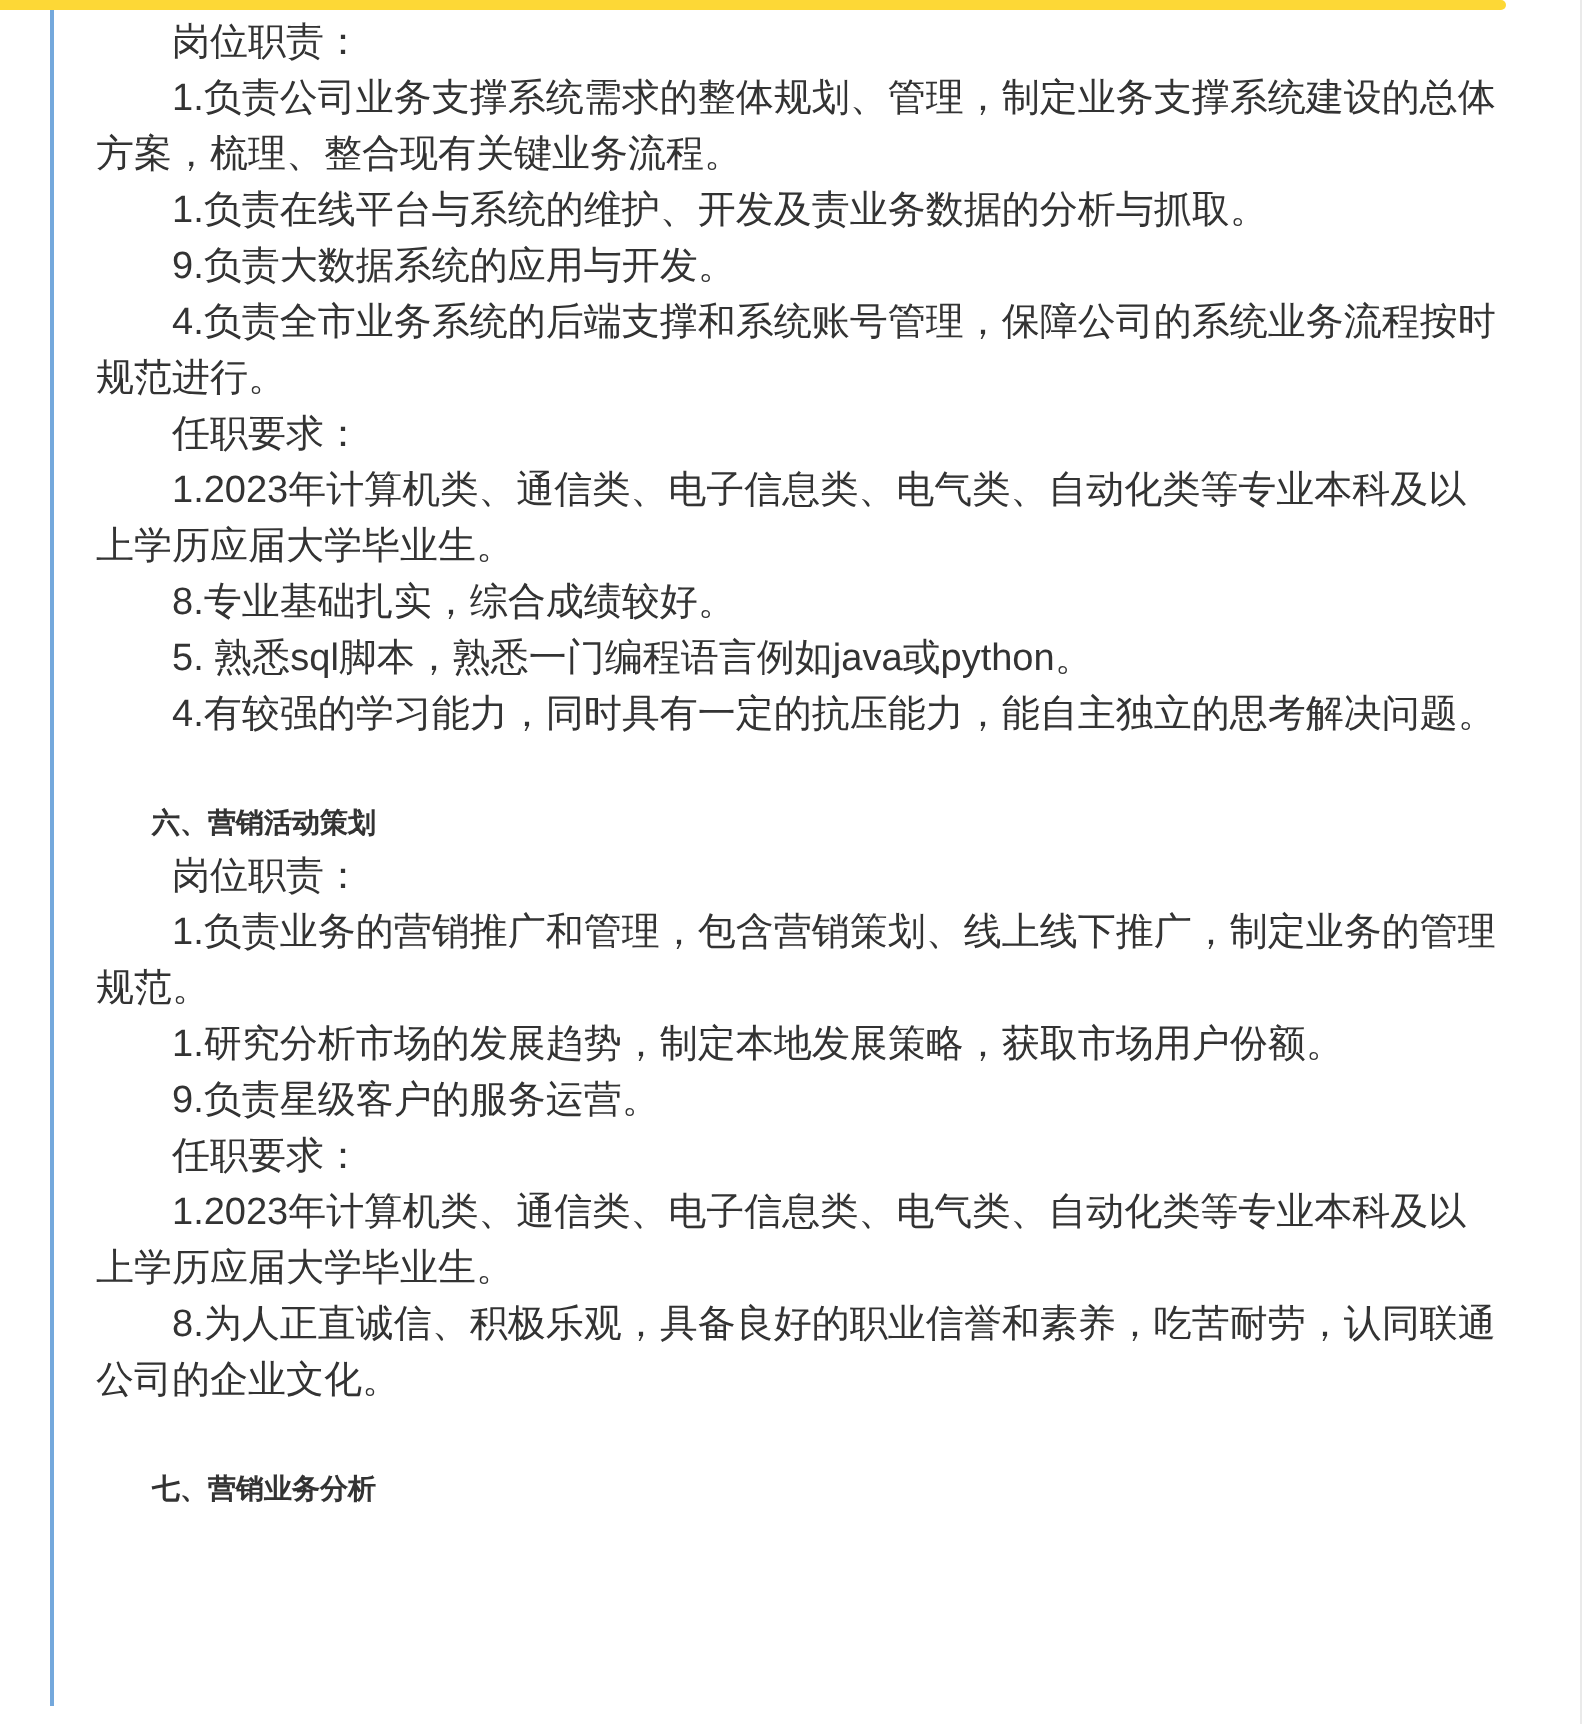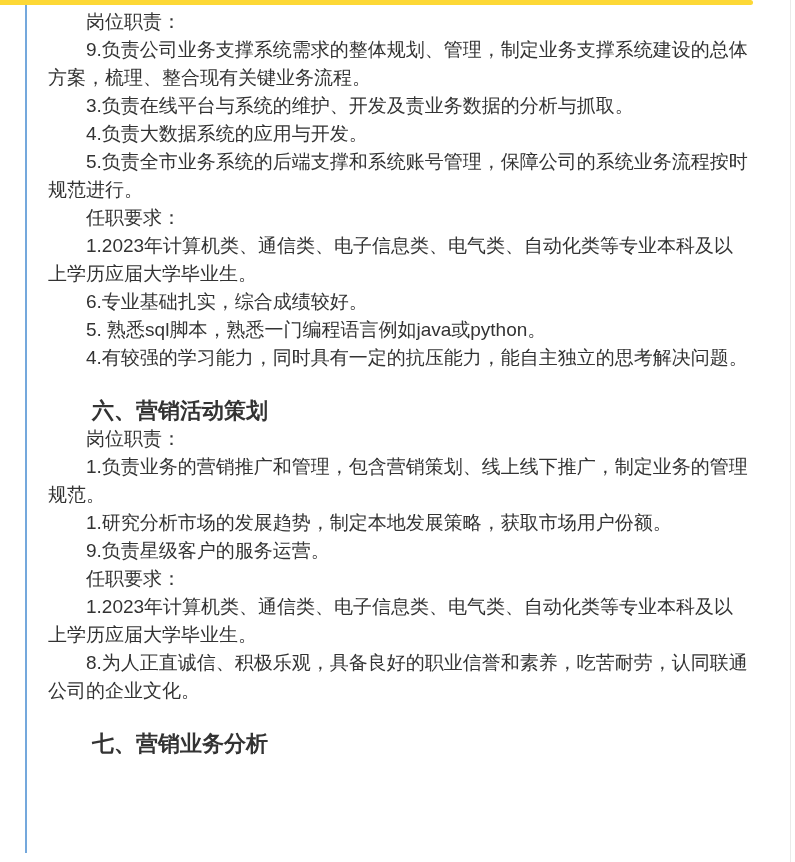--- a/index.html
+++ b/index.html
@@ -52,46 +52,46 @@
   }
   .content p {
     margin: 0;
     font-size: 19px;
     line-height: 28px;
     text-indent: 2em;
     word-break: break-all;
   }
   .content h3 {
     margin: 25px 0 0 0;
-    font-size: 22px;
+    font-size: 14px;
     line-height: 28px;
     font-weight: bold;
     text-indent: 2em;
     color: #333333;
   }
 </style>
 </head>
 <body>
 
 <div class="page">
   <div class="progress-bar"></div>
   <div class="quote-line"></div>
   <div class="right-divider"></div>
 
   <div class="content">
 
     <section>
       <p>岗位职责：</p>
-      <p>9.负责公司业务支撑系统需求的整体规划、管理，制定业务支撑系统建设的总体方案，梳理、整合现有关键业务流程。</p>
-      <p>3.负责在线平台与系统的维护、开发及责业务数据的分析与抓取。</p>
-      <p>4.负责大数据系统的应用与开发。</p>
-      <p>5.负责全市业务系统的后端支撑和系统账号管理，保障公司的系统业务流程按时规范进行。</p>
+      <p>1.负责公司业务支撑系统需求的整体规划、管理，制定业务支撑系统建设的总体方案，梳理、整合现有关键业务流程。</p>
+      <p>1.负责在线平台与系统的维护、开发及责业务数据的分析与抓取。</p>
+      <p>9.负责大数据系统的应用与开发。</p>
+      <p>4.负责全市业务系统的后端支撑和系统账号管理，保障公司的系统业务流程按时规范进行。</p>
       <p>任职要求：</p>
       <p>1.2023年计算机类、通信类、电子信息类、电气类、自动化类等专业本科及以上学历应届大学毕业生。</p>
-      <p>6.专业基础扎实，综合成绩较好。</p>
+      <p>8.专业基础扎实，综合成绩较好。</p>
       <p>5. 熟悉sql脚本，熟悉一门编程语言例如java或python。</p>
       <p>4.有较强的学习能力，同时具有一定的抗压能力，能自主独立的思考解决问题。</p>
     </section>
 
     <section>
       <h3>六、营销活动策划</h3>
       <p>岗位职责：</p>
       <p>1.负责业务的营销推广和管理，包含营销策划、线上线下推广，制定业务的管理规范。</p>
       <p>1.研究分析市场的发展趋势，制定本地发展策略，获取市场用户份额。</p>
       <p>9.负责星级客户的服务运营。</p>

